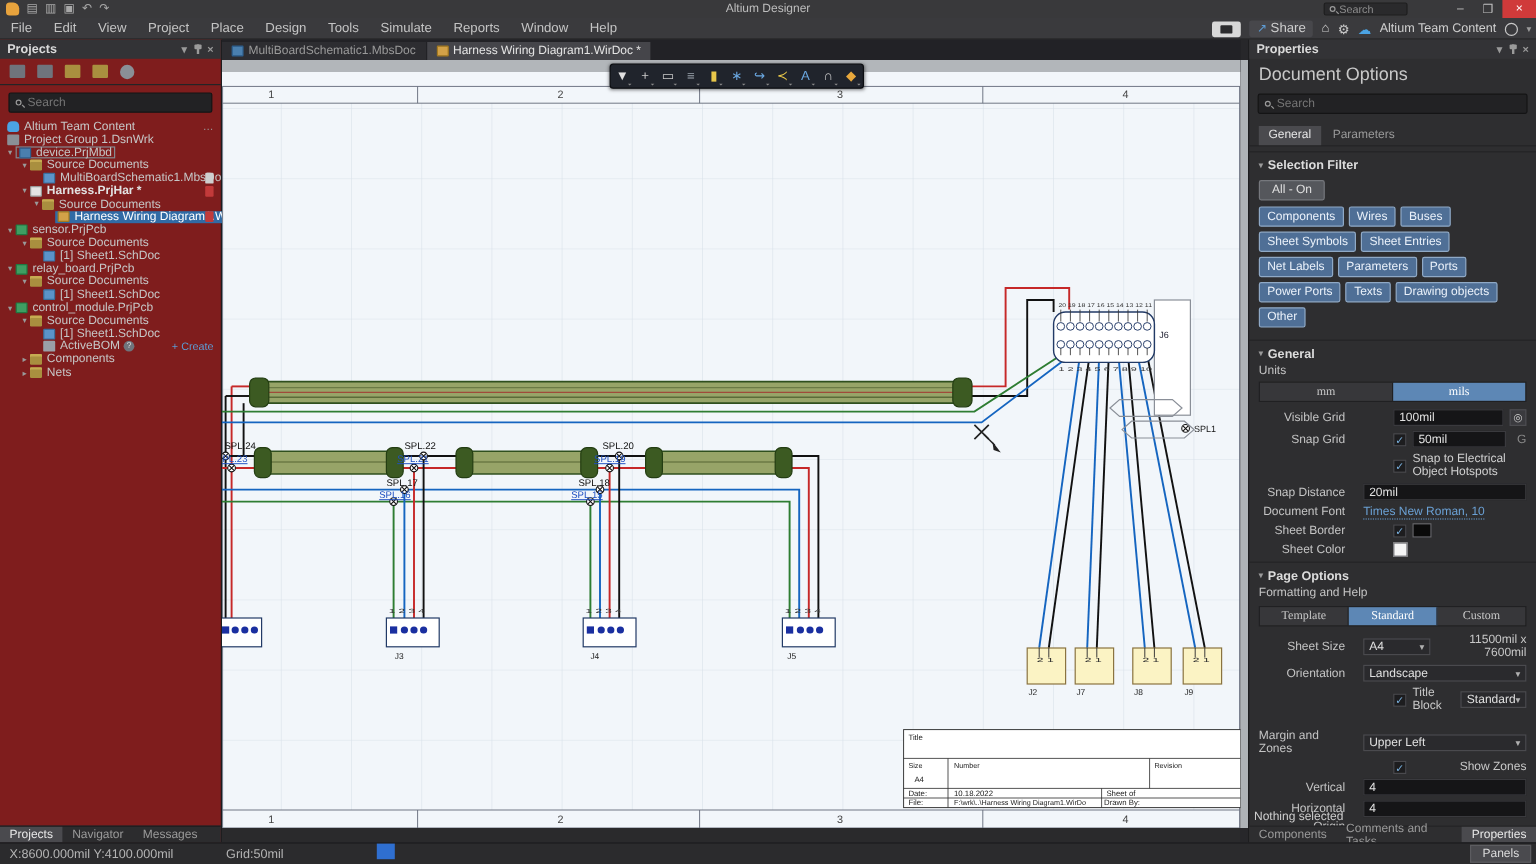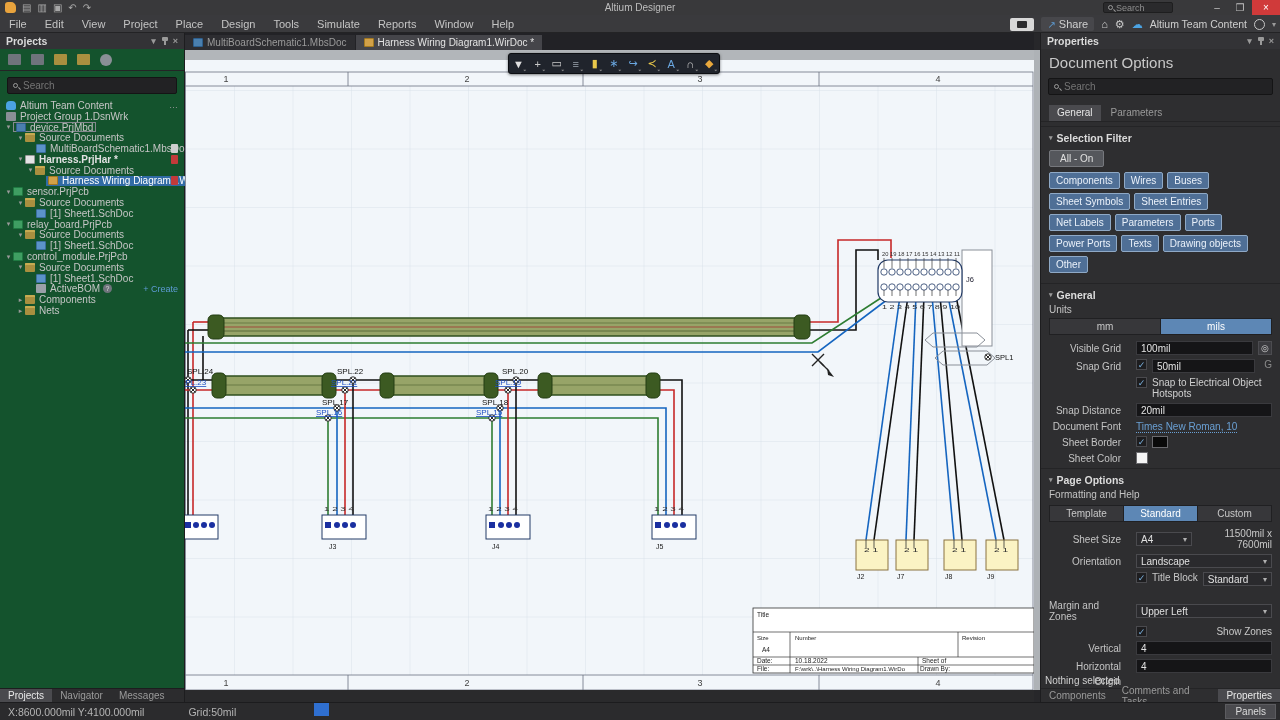--- a/index.html
+++ b/index.html
@@ -26,21 +26,21 @@
   .comment-btn{width:24px;height:13px;background:#d8d8d8;border-radius:2px;display:flex;align-items:center;justify-content:center;}
   .comment-glyph{width:10px;height:7px;background:#2c2c2e;border-radius:1px;}
   .share-btn{background:#47474b;border-radius:2px;height:14px;display:flex;align-items:center;gap:3px;padding:0 6px;color:#cfcfcf;}
   .share-arrow{color:#5d9bd3;font-size:10px;}
   .mb-ico{color:#c8c8c8;font-size:11px;}
   .cloud-ico{color:#4ba3e3;font-size:11px;}
   .team-label{color:#cfcfcf;font-size:10.5px;}
   .user-ico{width:11px;height:11px;border:1.5px solid #c8c8c8;border-radius:50%;position:relative;}
   .caret{color:#9a9a9a;font-size:8px;}
   
-  #left-panel{left:0;top:33px;width:185px;height:669px;background:#14532d;border-right:1px solid #1d1d1f;}
+  #left-panel{left:0;top:33px;width:185px;height:669px;background:#7f1d1d;border-right:1px solid #1d1d1f;}
   .panel-head{height:16px;display:flex;align-items:center;padding:0 6px;color:#dadada;font-weight:bold;font-size:10.5px;background:#333336;}
   .panel-head .sp{flex:1;}
   .ph-ico{color:#9a9a9a;font-size:9px;margin-left:7px;}
   .pin{width:2px;height:8px;background:#9a9a9a;position:relative;margin-left:8px;}
   .pin::before{content:"";position:absolute;left:-2px;top:0;width:6px;height:4px;background:#9a9a9a;border-radius:1px;}
   #proj-toolbar{height:22px;display:flex;align-items:center;gap:10px;padding:0 8px;border-bottom:1px solid #242426;}
   .pt-ico{width:13px;height:11px;background:#6f747c;border-radius:1px;}
   .pt-ico.folder{background:#a98f3f;}
   .pt-ico.round{width:12px;height:12px;border-radius:50%;background:#8a8f96;}
   .search-box{margin:6px 7px;height:17px;background:#222224;border:1px solid #141415;border-radius:2px;display:flex;align-items:center;gap:5px;padding:0 5px;}
@@ -94,27 +94,27 @@
   .sect-head{display:flex;align-items:center;gap:4px;padding:5px 8px 3px;color:#dcdcdc;font-weight:bold;font-size:10.5px;border-top:1px solid #242426;margin-top:4px;}
   .sect-head .tri{color:#9a9a9a;font-size:7px;}
   .btn-gray{display:inline-block;background:#55575c;border:1px solid #76787d;border-radius:2px;color:#e0e0e0;padding:2px 10px;margin:3px 8px;}
   .filters{display:flex;flex-wrap:wrap;gap:4px;padding:2px 8px 6px;}
   .fbtn{background:#4f6f96;border:1px solid #8fa9c6;border-radius:2px;color:#eaf1fa;padding:2px 6px;font-size:10px;}
   .prow{display:grid;grid-template-columns:72px 1fr;align-items:center;column-gap:8px;margin:4px 8px;gap:15px;}
   .plabel{text-align:right;color:#c4c4c4;}
   .plabel.left{text-align:left;}
   .inp{height:14px;background:#151517;border:1px solid #3a3a3e;color:#e2e2e2;display:flex;align-items:center;padding:0 4px;}
   .seg{display:flex;margin:3px 8px 6px;border:1px solid #202022;}
-  .seg div{flex:1;text-align:center;padding:2px 0;background:#37373a;color:#c8c8c8;border-right:1px solid #202022;}
+  .seg div{flex:1;text-align:center;padding:2px 0;background:#37373a;color:#c8c8c8;border-right:1px solid #202022;font-family:Liberation Serif, serif;}
   .seg div:last-child{border-right:none;}
   .seg .on{background:#5d87b5;color:#fff;}
   .selbox{height:14px;background:#2a2a2d;border:1px solid #4a4a4e;display:flex;align-items:center;justify-content:space-between;padding:0 4px;color:#e0e0e0;}
   .selbox .caret{font-size:8px;color:#b0b0b0;}
   .chk{width:11px;height:11px;background:#1d1d1f;border:1px solid #4a4a4e;color:#7ab2e0;font-size:9px;line-height:10px;text-align:center;flex:none;}
-  .flexr{display:flex;align-items:flex-start;gap:5px;}
+  .flexr{display:flex;align-items:center;gap:5px;margin-left:25px;}
   .eyebtn{width:14px;height:14px;background:#3a3a3e;border:1px solid #4c4c50;color:#cfcfcf;font-size:9px;display:flex;align-items:center;justify-content:center;}
   .link{color:#6aa0d4;border-bottom:1px dotted #6aa0d4;}
   .swatch-black{width:16px;height:12px;background:#0a0a0a;border:1px solid #6a6a6e;}
   .swatch-white{width:12px;height:12px;background:#f5f5f5;border:1px solid #6a6a6e;}
   .gletter{color:#8a8a8a;margin-left:4px;}
   #rp-footer{position:absolute;bottom:14px;left:0;width:100%;padding:2px 4px;color:#cfcfcf;font-size:10px;}
   #rp-tabs-bottom{position:absolute;bottom:0;left:0;width:100%;height:14px;display:flex;align-items:center;background:#2e2e30;border-top:1px solid #242426;}
   
   #statusbar{left:0;top:702px;width:1280px;height:18px;background:#2b2b2d;border-top:1px solid #1c1c1e;display:flex;align-items:center;font-size:10.5px;color:#b4b4b4;}
   #coords{margin-left:8px;}

